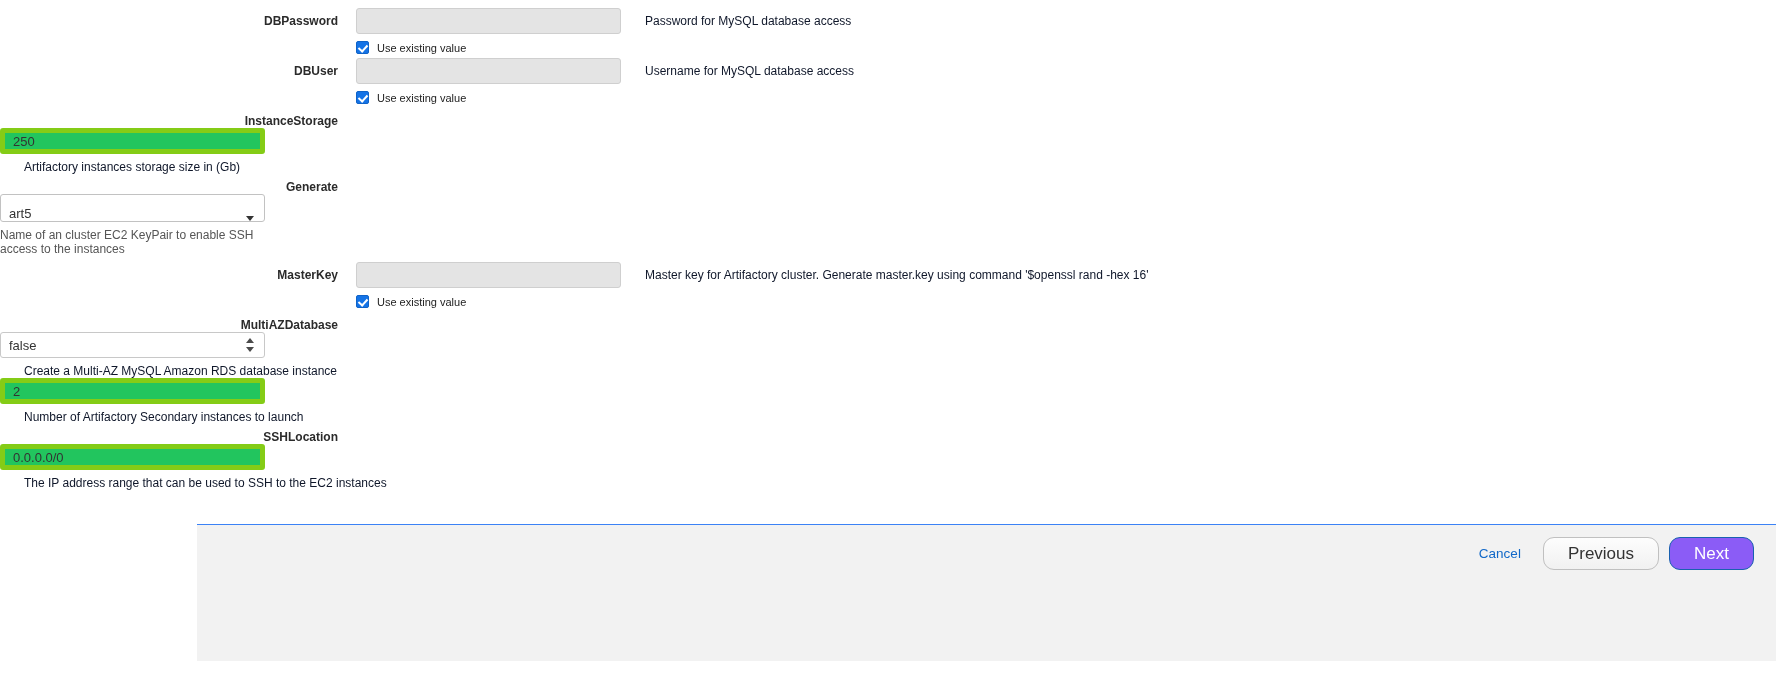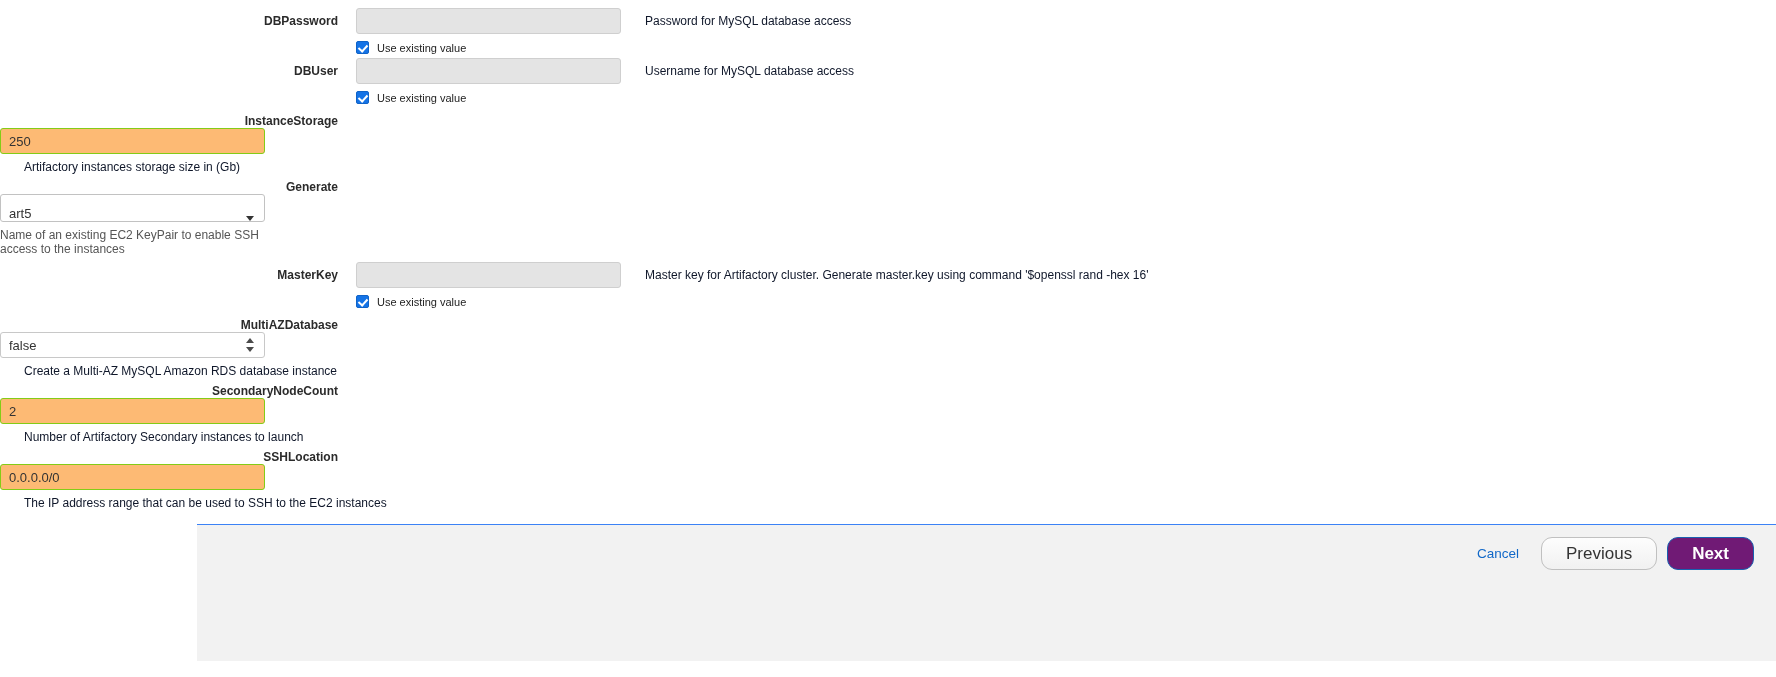--- a/index.html
+++ b/index.html
@@ -49,27 +49,27 @@
     padding-left: 24px;
     padding-top: 6px;
     font-size: 12px;
     color: #0f172a;
     white-space: nowrap;
   }
   input.txt {
     width: 265px;
     height: 26px;
     box-sizing: border-box;
-    border: 1px solid #84cc16;
+    border: 5px solid #84cc16;
     border-radius: 3px;
     padding: 2px 8px;
     font-family: "Liberation Sans", sans-serif;
     font-size: 13px;
     color: #333333;
-    background: #fdba74;
+    background: #22c55e;
     outline: none;
   }
   input.txt.disabled {
     background: #e4e4e4;
     border: 1px solid #cfcfcf;
     color: #777777;
   }
   .sel-native {
     width: 265px;
     height: 26px;
@@ -204,24 +204,24 @@
     box-sizing: border-box;
     line-height: 1;
   }
   .btn-secondary {
     background: linear-gradient(#fdfdfd, #f1f1f1);
     border: 1px solid #c0c0c0;
     color: #333333;
     margin-right: 10px;
   }
   .btn-primary {
-    background: #701a75;
+    background: #8b5cf6;
     border: 1px solid #1961b0;
     color: #ffffff;
-    font-weight: bold;
+    font-weight: normal;
   }
   .spacer-narrow { min-height: 42px; flex-direction: column; }
 </style>
 </head>
 <body>
 
 <div class="page">
 
   <div class="form-area">
 
@@ -258,21 +258,21 @@
     </div>
 
 
     <div class="param-row spacer-narrow">
       <div class="param-label">Generate</div>
       <div class="param-control">
         <div class="sel-drop">
           <span class="val">art5</span>
           <span class="caret"></span>
         </div>
-        <div class="sub-desc">Name of an existing EC2 KeyPair to enable SSH access to the instances</div>
+        <div class="sub-desc">Name of an cluster EC2 KeyPair to enable SSH access to the instances</div>
       </div>
       <div class="param-desc"></div>
     </div>
 
     <div class="param-row">
       <div class="param-label">MasterKey</div>
       <div class="param-control">
         <input class="txt disabled" type="text" disabled="" value="" style="">
         <div class="chk-row">
           <span class="chk"></span>
@@ -290,21 +290,20 @@
           <span class="spinner">
             <span class="up"></span>
               <span class="dn"></span>
           </span>
         </div>
       </div>
       <div class="param-desc">Create a Multi-AZ MySQL Amazon RDS database instance</div>
     </div>
 
     <div class="param-row spacer-narrow">
-      <div class="param-label">SecondaryNodeCount</div>
       <div class="param-control">
         <input class="txt" type="text" value="2" style="">
       </div>
       <div class="param-desc">Number of Artifactory Secondary instances to launch</div>
     </div>
 
     <div class="param-row spacer-narrow">
       <div class="param-label">SSHLocation</div>
       <div class="param-control">
         <input class="txt" type="text" value="0.0.0.0/0" style="">

